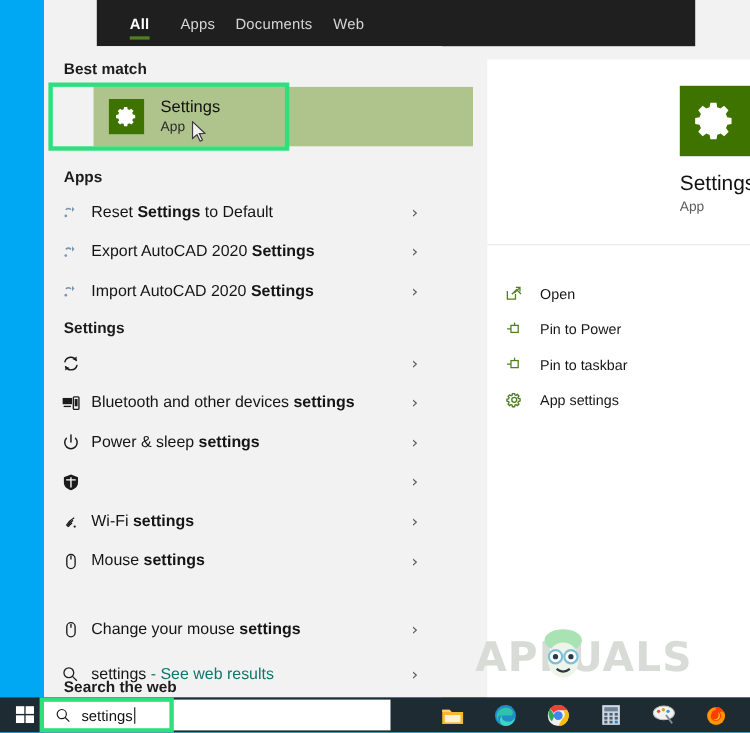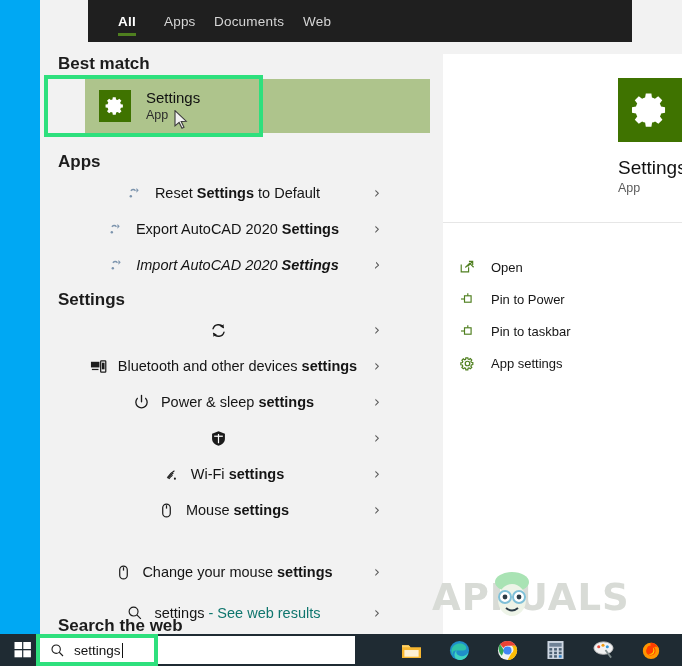--- a/index.html
+++ b/index.html
@@ -15,23 +15,23 @@
 
   .tabbar{position:absolute;left:0;top:0;width:544px;height:42px;background:#1f1f1f;margin-left:48px;}
   .tab{position:absolute;top:0;height:42px;display:flex;align-items:center;
        color:#d6d6d6;font-size:13.5px;letter-spacing:.2px;}
   .tab.active{color:#ffffff;font-weight:bold;}
   .tab .uline{position:absolute;left:0;bottom:6px;height:3px;width:100%;background:#4f7f1f;}
   .caret{display:inline-block;margin-left:7px;font-size:9px;color:#d6d6d6;transform:translateY(1px);}
 
   .leftpane{position:absolute;left:0;top:42px;width:362px;height:592px;background:#f2f2f2;}
 
-  .section-hd{font-size:17px;font-weight:bold;color:#1c1c1c;padding-left:18px;}
-
-  .row{position:absolute;left:5px;width:347px;height:36px;display:flex;align-items:center;cursor:default;justify-content:center;}
+  .section-hd{font-size:14px;font-weight:bold;color:#1c1c1c;padding-left:18px;}
+
+  .row{position:absolute;left:5px;width:347px;height:36px;display:flex;align-items:center;cursor:default;}
   .row .ico{width:38px;display:flex;align-items:center;justify-content:center;flex:0 0 38px;}
   .row .lbl{font-size:14.5px;color:#151515;white-space:nowrap;}
   .row .lbl b{font-weight:bold;}
   .row .chev{position:absolute;right:12px;font-size:15px;color:#5a5a5a;font-family:"DejaVu Sans",sans-serif;}
 
   
   .bestmatch-band{position:absolute;left:45px;top:79px;width:345px;height:54px;background:#aec48c;}
   .bestmatch-row{position:absolute;left:47px;top:79px;width:216px;height:54px;display:flex;align-items:center;}
   .gear-tile{width:32px;height:32px;background:#3f7300;margin-left:12px;display:flex;align-items:center;justify-content:center;flex:0 0 32px;}
   .bm-text{margin-left:15px;line-height:1.25;}
@@ -119,21 +119,21 @@
         <svg width="15" height="15" viewBox="0 0 16 16">
             <path d="M3 5c1.6-1.4 3.6-1.4 5 0" stroke="#7c94ad" stroke-width="1.5" fill="none"></path>
             <path d="M9 2l2.4 2.6L9 7.2z" fill="#7c94ad"></path>
             <circle cx="3" cy="11" r="1.3" fill="#7c94ad"></circle>
           </svg>
       </span>
       <span class="lbl"><span>Export AutoCAD 2020 </span><b>Settings</b><span></span></span>
       <span class="chev">›</span>
     </div>
 
-    <div class="row" style="top:205px;font-style:italic;">
+    <div class="row" style="top:205px;">
       <span class="ico">
         <svg width="15" height="15" viewBox="0 0 16 16">
             <path d="M3 5c1.6-1.4 3.6-1.4 5 0" stroke="#7c94ad" stroke-width="1.5" fill="none"></path>
             <path d="M9 2l2.4 2.6L9 7.2z" fill="#7c94ad"></path>
             <circle cx="3" cy="11" r="1.3" fill="#7c94ad"></circle>
           </svg>
       </span>
       <span class="lbl"><span>Import AutoCAD 2020 </span><b>Settings</b><span></span></span>
       <span class="chev">›</span>
     </div>

